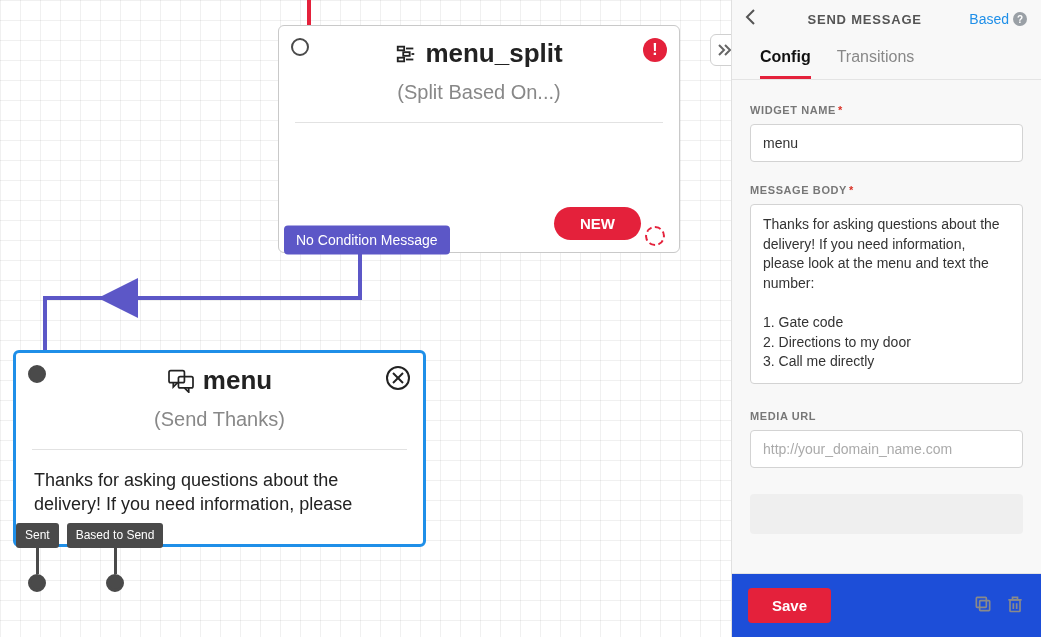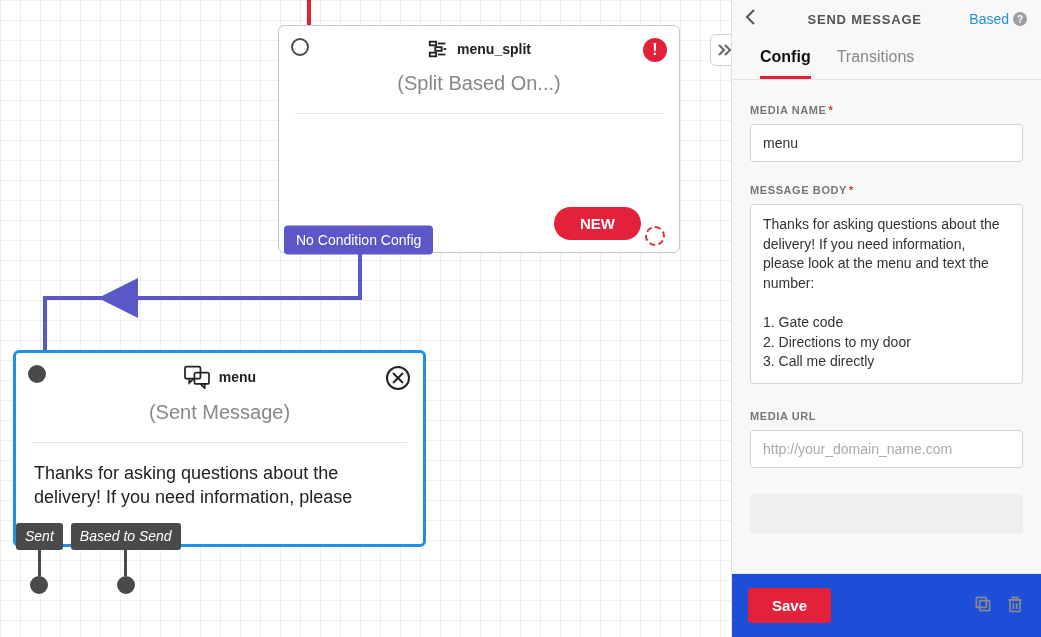--- a/index.html
+++ b/index.html
@@ -21,21 +21,21 @@
   .widget {
     position:absolute; background:#fff; border:1px solid #c9c9c9; border-radius:6px;
   }
   .widget.selected { border:3px solid #1f8fe8; }
   .wid1 { left:278px; top:25px; width:402px; height:228px; }
   .wid2 { left:13px; top:350px; width:413px; height:197px; }
 
   .widget-head { display:flex; align-items:center; justify-content:center; padding:12px 18px 4px 18px; position:relative; }
   .handle { width:18px; height:18px; border:2px solid #4a4a4a; border-radius:50%; background:#fff; position:absolute; left:12px; top:12px; }
   .handle.dark { background:#4a4a4a; }
-  .title-icon { display:inline-flex; align-items:center; gap:8px; font-size:14px; font-weight:700; color:#222; }
+  .title-icon { display:inline-flex; align-items:center; gap:8px; font-size:26px; font-weight:700; color:#222; }
   .wid-alert { position:absolute; right:12px; top:12px; width:24px; height:24px; }
   .alert-icon { width:24px; height:24px; border-radius:50%; background:#e4213b; color:#fff; display:flex; align-items:center; justify-content:center; font-weight:700; font-size:16px; }
   .subtitle { text-align:center; color:#888; font-size:20px; padding:8px 0 18px; }
   .hr { height:1px; background:#e2e2e2; margin:0 16px; }
 
   .nocond {
     position:absolute; left:5px; bottom:-4px; transform:translateY(50%); top:auto;
   }
   .label-chip {
     background:#5c57c7; color:#fff; font-size:14px; padding:6px 12px 7px; border-radius:4px 4px 0 0; white-space:nowrap;
@@ -50,21 +50,21 @@
     position:absolute; right:14px; bottom:6px; padding:8px;
     border:2px dashed #e4213b; border-radius:999px;
   }
 
   
   .body-text { padding:18px 18px 0 18px; font-size:18px; color:#222; line-height:1.35; }
   .close-btn { position:absolute; right:12px; top:12px; width:26px; height:26px; }
   .close-svg { width:26px; height:26px; }
 
   .sent-group { position:absolute; left:16px; top:523px; display:flex; gap:8px; }
-  .sent-chip { background:#4a4a4a; color:#fff; font-size:14px; padding:5px 9px 6px; border-radius:3px; position:relative;font-style:italic; }
+  .sent-chip { background:#4a4a4a; color:#fff; font-size:12px; padding:5px 9px 6px; border-radius:3px; position:relative; }
   .stem { width:3px; height:26px; background:#4a4a4a; margin:0 auto; }
   .port { width:18px; height:18px; border:3px solid #4a4a4a; border-radius:50%; margin:0 auto; background:#fff; }
   .port.filled { background:#4a4a4a; }
 
   
   .collapse-handle {
     position:absolute; left:710px; top:34px; width:30px; height:32px; background:#fff; border:1px solid #d0d0d0; border-radius:6px 0 0 6px; display:flex; align-items:center; justify-content:center; font-size:14px; color:#555;
   }
 
   
@@ -135,21 +135,21 @@
         </svg>
         <span>menu_split</span>
       </span>
       <span class="wid-alert">
           <span class="alert-icon">!</span>
         </span>
     </div>
     <div class="subtitle">(Split Based On...)</div>
     <div class="hr"></div>
     <div class="nocond">
-      <div class="label-chip">No Condition Config</div>
+      <div class="label-chip">No Condition Message</div>
     </div>
     <div class="new-wrap">
       <button class="new-btn">NEW</button>
     </div>
   </div>
 
   <div class="widget wid2 selected">
     <div class="widget-head">
       <span class="handle dark"></span>
       <span class="title-icon">
@@ -162,21 +162,21 @@
         <span>menu</span>
       </span>
       <span class="close-btn">
         <svg class="close-svg" viewBox="0 0 26 26" fill="none" stroke="#222" stroke-width="2">
           <circle cx="13" cy="13" r="11"></circle>
             <line x1="8" y1="8" x2="18" y2="18"></line>
             <line x1="18" y1="8" x2="8" y2="18"></line>
         </svg>
       </span>
     </div>
-    <div class="subtitle">(Sent Message)</div>
+    <div class="subtitle">(Send Thanks)</div>
     <div class="hr"></div>
     <div class="body-text">Thanks for asking questions about the delivery! If you need information, please</div>
   </div>
 
   <div class="sent-group">
     <div>
       <div class="sent-chip">Sent</div>
       <div class="stem"></div>
       <div class="port filled"></div>
     </div>
@@ -208,21 +208,21 @@
       </span>
     </div>
 
     <div class="tabs">
       <div class="tab active">Config</div>
       <div class="tab">Transitions</div>
     </div>
 
     <div class="panel-scroll">
       <div class="field-label">
-        <span>MEDIA NAME</span><span class="req">*</span>
+        <span>WIDGET NAME</span><span class="req">*</span>
       </div>
       <input class="text" type="text" value="menu" style="">
       <div class="spacer"></div>
 
       <div class="field-label">
         <span>MESSAGE BODY</span><span class="req">*</span>
       </div>
       <textarea class="text" id="msgbody" style="">Thanks for asking questions about the delivery! If you need information, please look at the menu and text the number:
 
 1. Gate code

